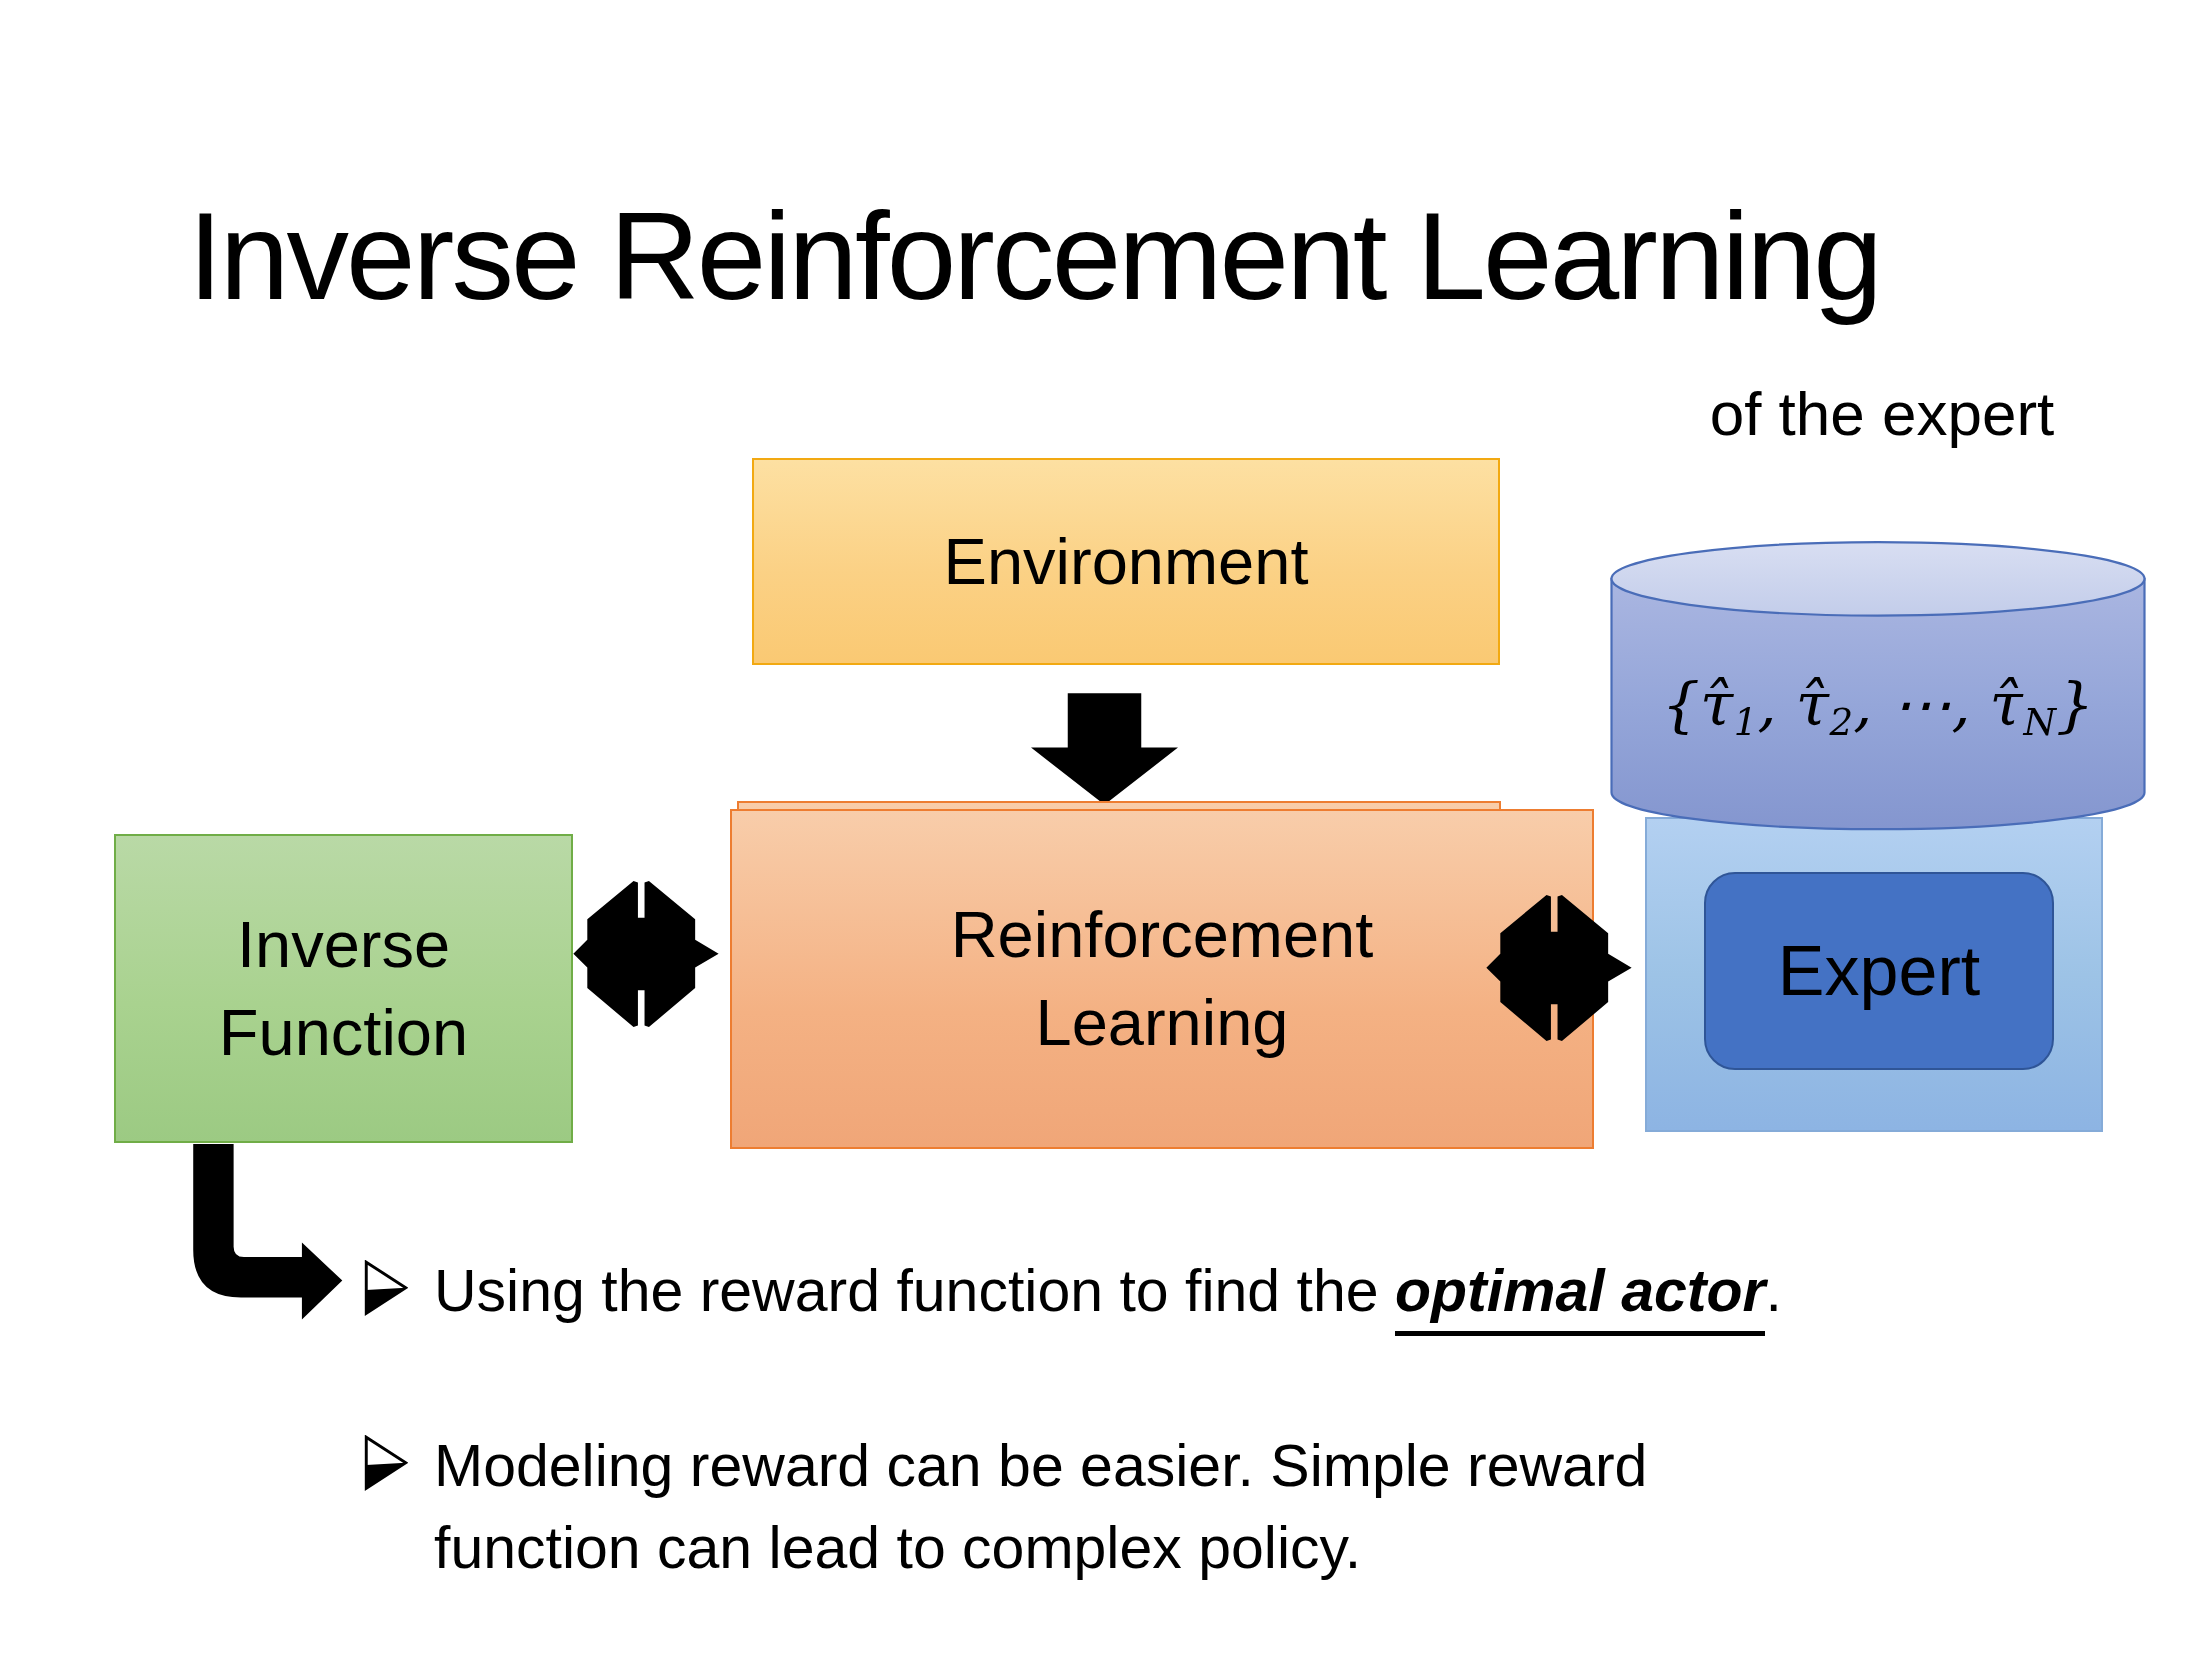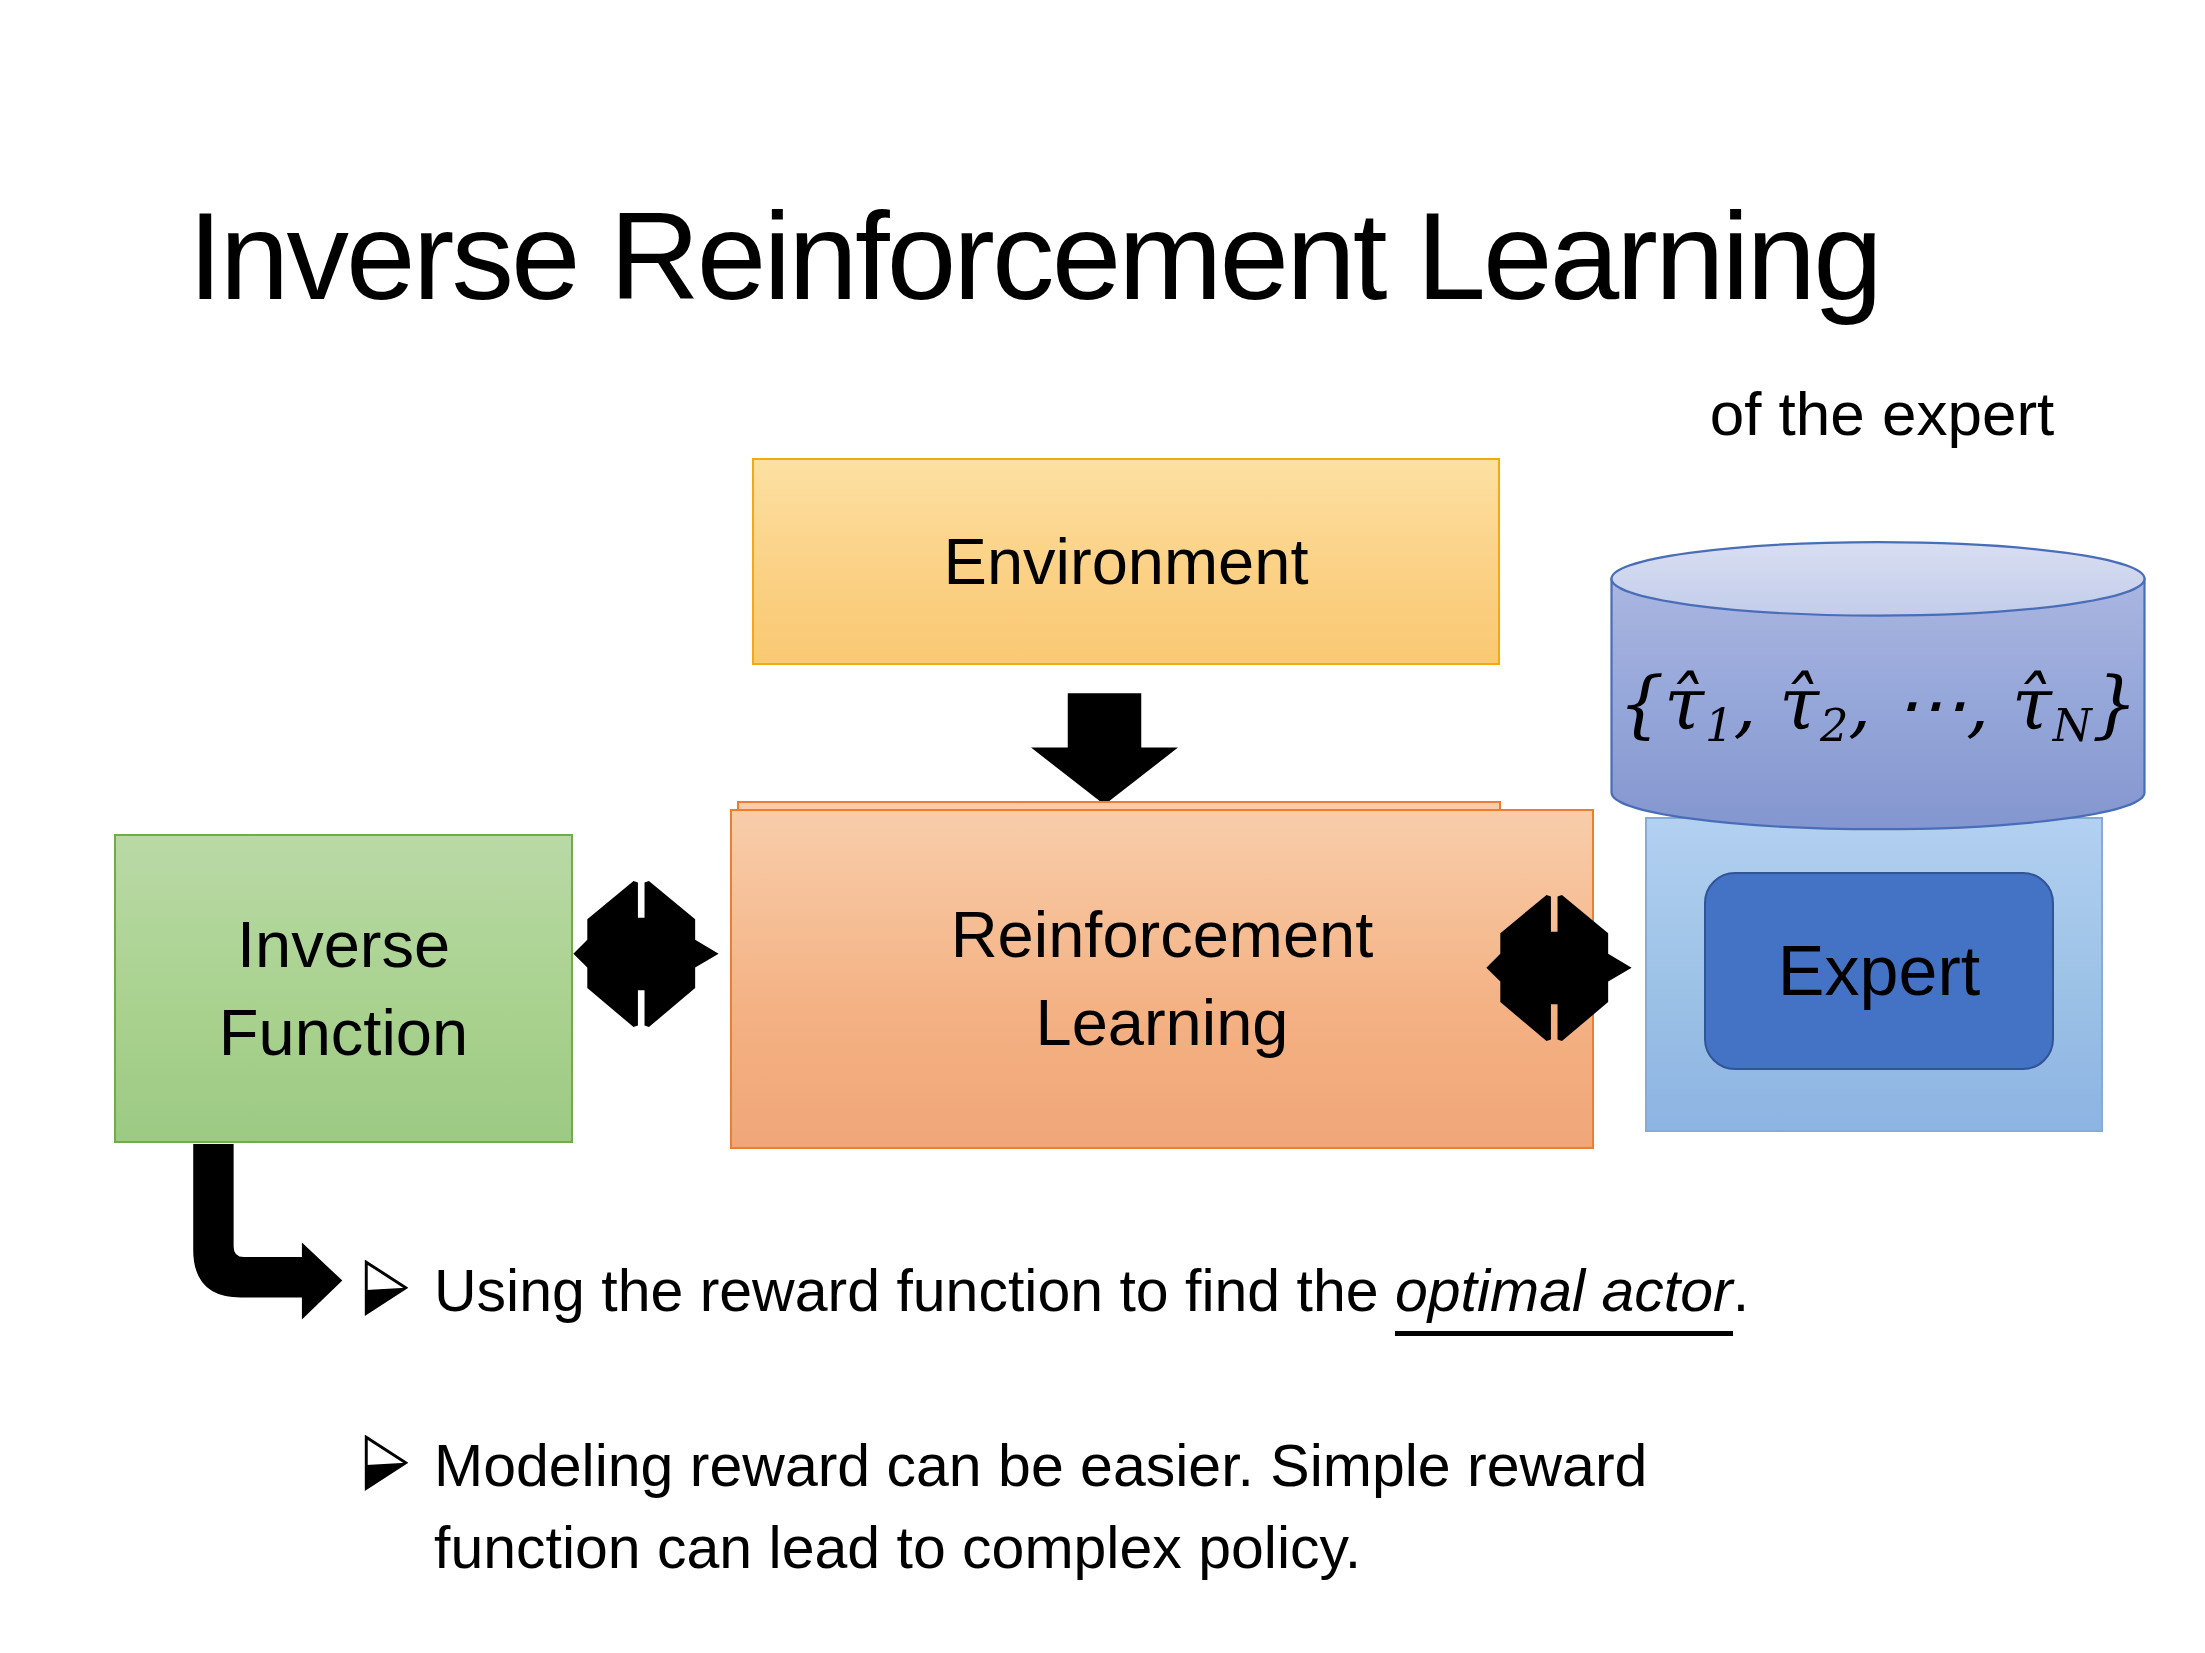--- a/index.html
+++ b/index.html
@@ -89,42 +89,42 @@
     color: #000000;
     font-size: 70px;
   }
 
   
   .formula {
     left: 1617px; top: 645px; width: 522px;
     text-align: center;
     font-family: "DejaVu Serif", serif;
     font-style: italic;
-    font-size: 72px;
+    font-size: 60px;
     line-height: 118px;
     color: #000;
     white-space: nowrap;
   }
   .formula .sub {
     font-size: 0.62em;
     vertical-align: -0.28em;
     margin-left: 0.02em;
   }
 
   
   .bullet-row { position: absolute; }
   .bullet-row .marker { position: absolute; left: 0; top: 10.3px; }
   .bullet-text {
     position: absolute; left: 70px; top: 0;
     font-size: 59px;
     line-height: 82px;
     white-space: nowrap;
   }
   .hl {
-    font-weight: normal;
+    font-weight: bold;
     font-style: italic;
     border-bottom: 5.9px solid #000;
     padding-bottom: 7.4px;
   }
   .b1 { left: 364px; top: 1250px; width: 1764px; height: 132px; }
   .b2 { left: 364px; top: 1425px; width: 1764px; height: 206px; }
 </style>
 </head>
 <body>
 

